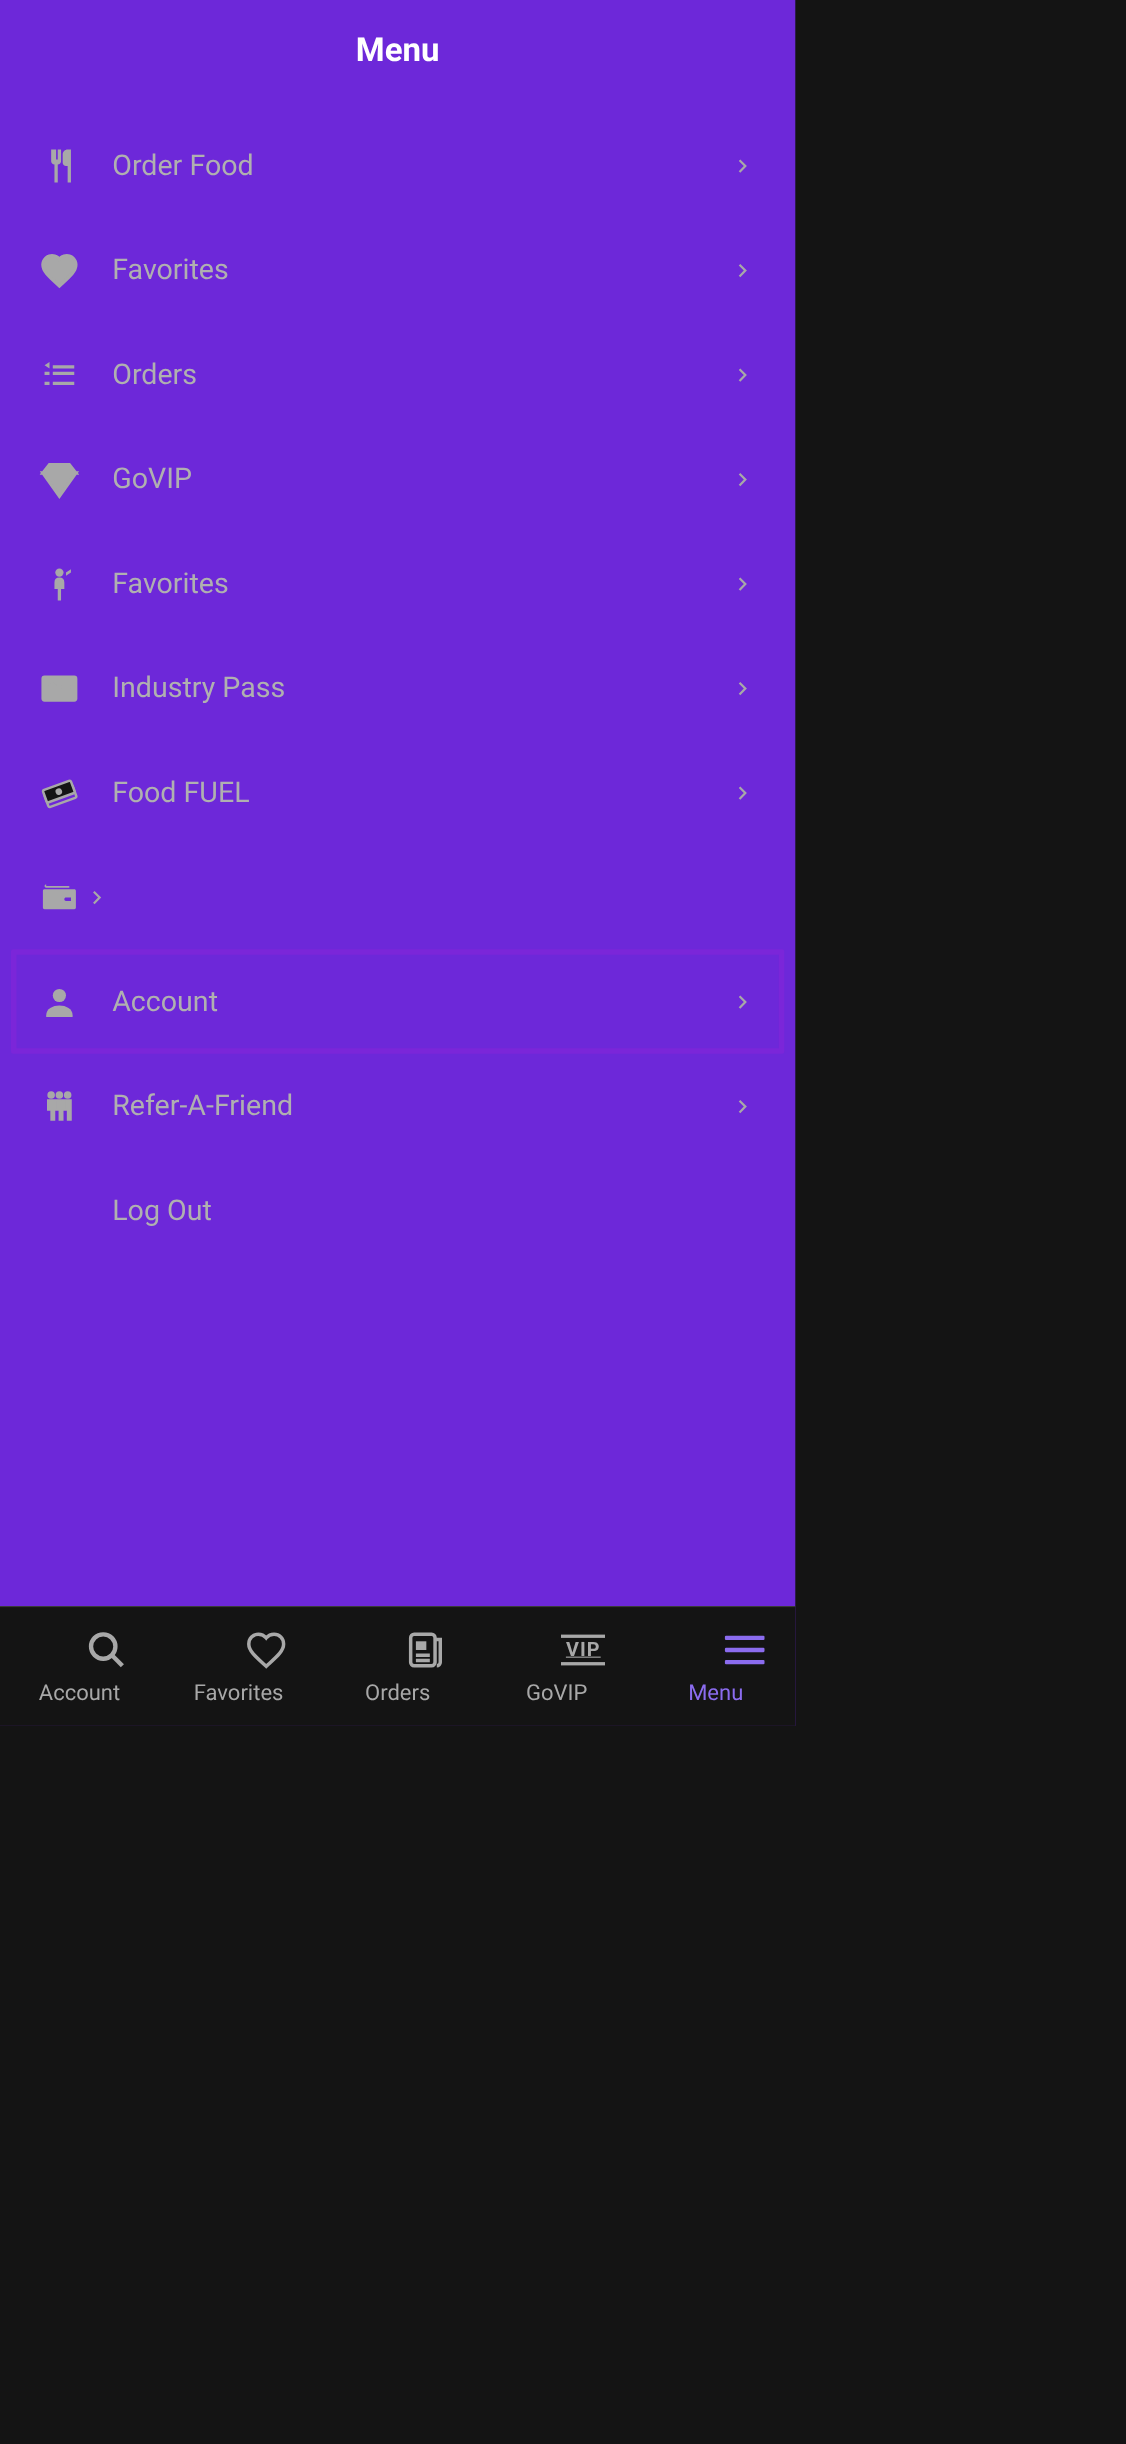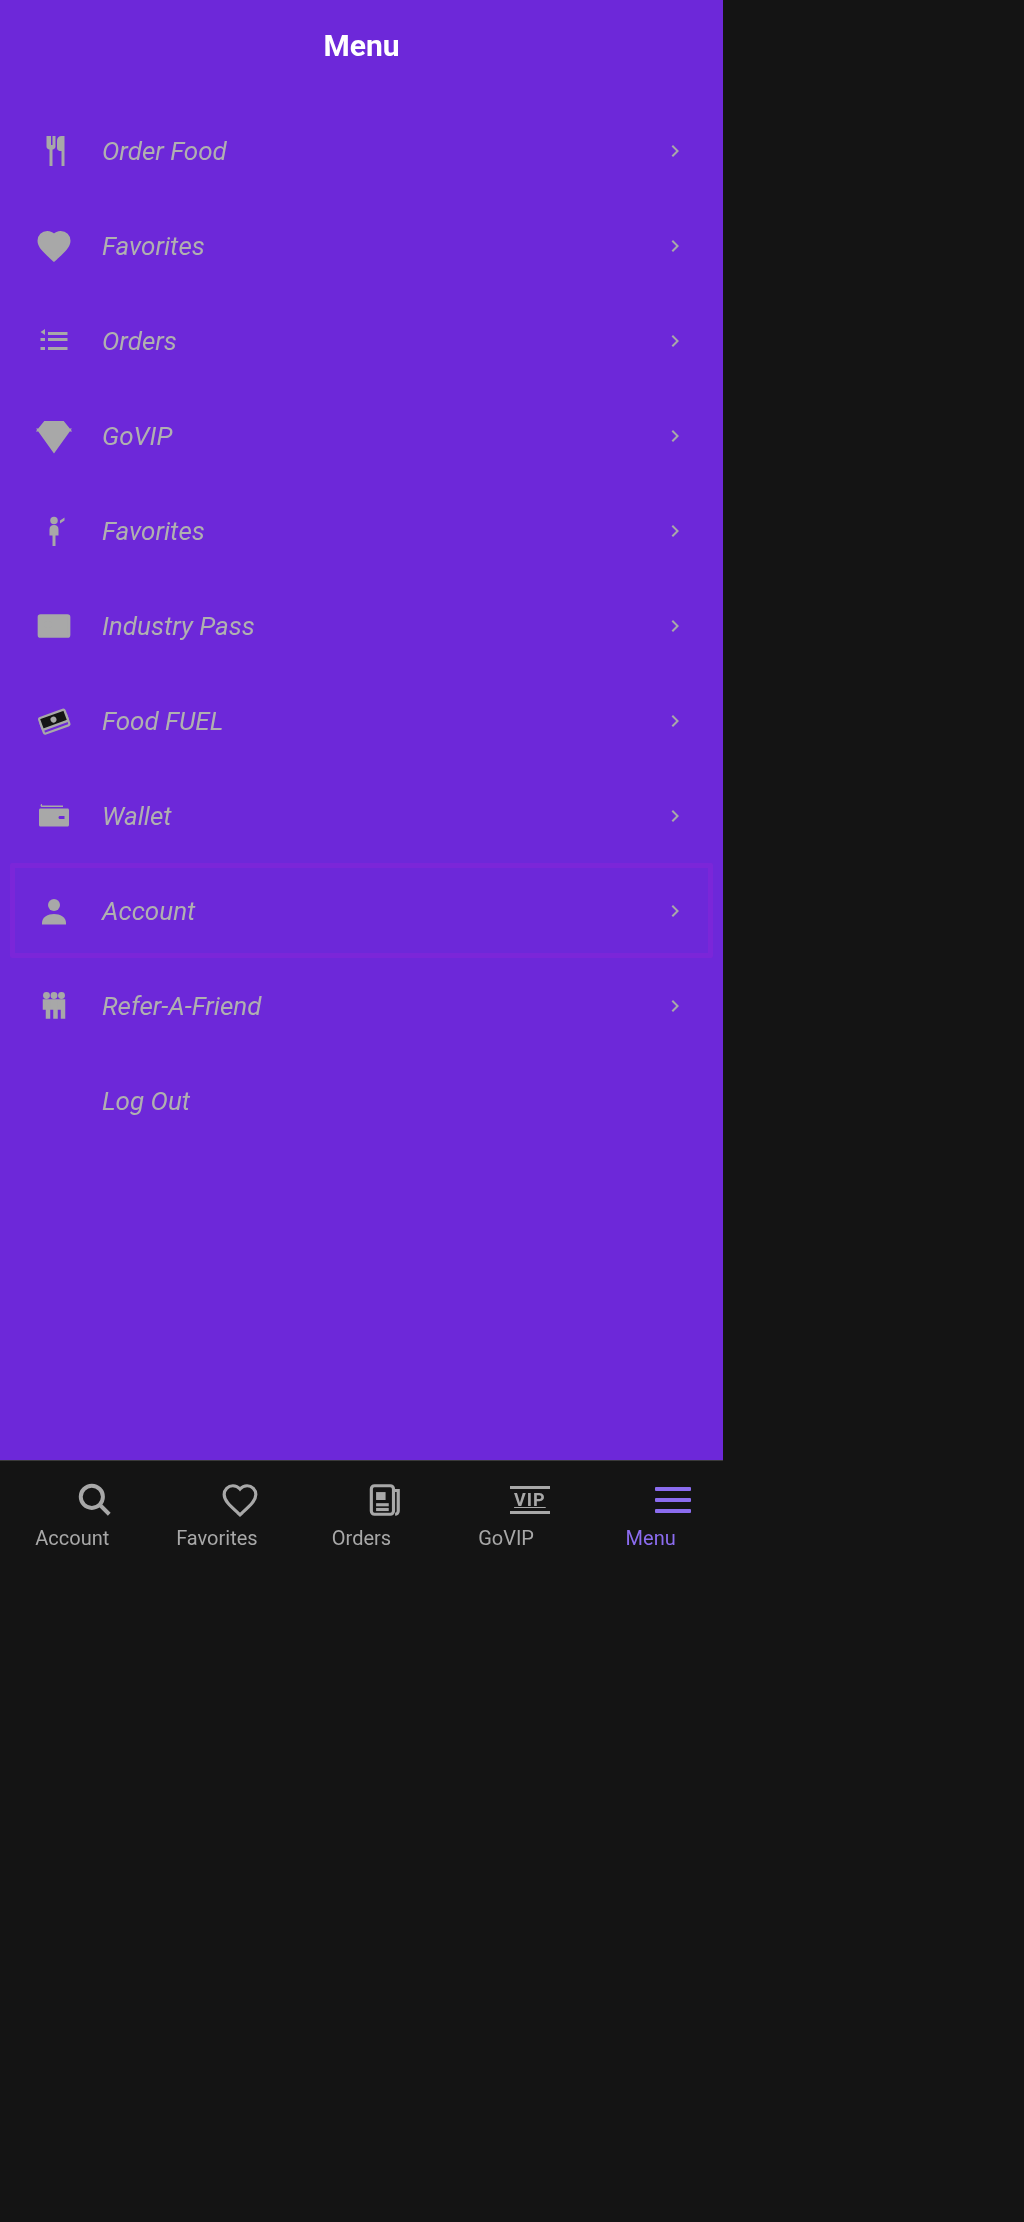--- a/index.html
+++ b/index.html
@@ -56,21 +56,20 @@
       width: 36px;
       height: 36px;
       fill: #a8a8a8;
       stroke: #a8a8a8;
     }
     .menu-label {
       font-size: 26px;
       color: #b0b0b0;
       margin-left: 28px;
       flex: 1;
-      font-style: italic;
     }
     .chevron {
       width: 28px;
       height: 28px;
       display: flex;
       align-items: center;
       justify-content: center;
     }
     .chevron svg {
       width: 24px;
@@ -100,21 +99,21 @@
       color: #a8a8a8;
     }
     .nav-item.active {
       color: #8b6cef;
     }
     .nav-icon {
       width: 40px;
       height: 40px;
       display: flex;
       align-items: center;
-      justify-content: flex-start;
+      justify-content: flex-end;
       margin-bottom: 6px;
       margin-left: 48px;
     }
     .nav-icon svg {
       width: 38px;
       height: 38px;
     }
     .nav-label {
       font-size: 20px;
     }
@@ -257,21 +256,20 @@
           </svg>
       </span>
     </div>
 
     <div class="menu-item">
       <span class="menu-icon">
         <svg viewBox="0 0 24 24">
             <path d="M21 7H3c-.6 0-1 .4-1 1v10c0 .6.4 1 1 1h18c.6 0 1-.4 1-1V8c0-.6-.4-1-1-1zm-2 7h-3c-.6 0-1-.4-1-1s.4-1 1-1h3v2zM4 5h14v1H4c-.6 0-1-.4-1-1s.4-1 1-1v1z" fill="#a8a8a8" stroke="none"></path>
           </svg>
       </span>
-      <span class="menu-label">Wallet</span>
       <span class="chevron">
         <svg viewBox="0 0 24 24">
             <path d="M8.59 16.59L13.17 12 8.59 7.41 10 6l6 6-6 6-1.41-1.41z"></path>
           </svg>
       </span>
     </div>
 
     <div class="menu-item highlighted">
       <span class="menu-icon">
         <svg viewBox="0 0 24 24">

